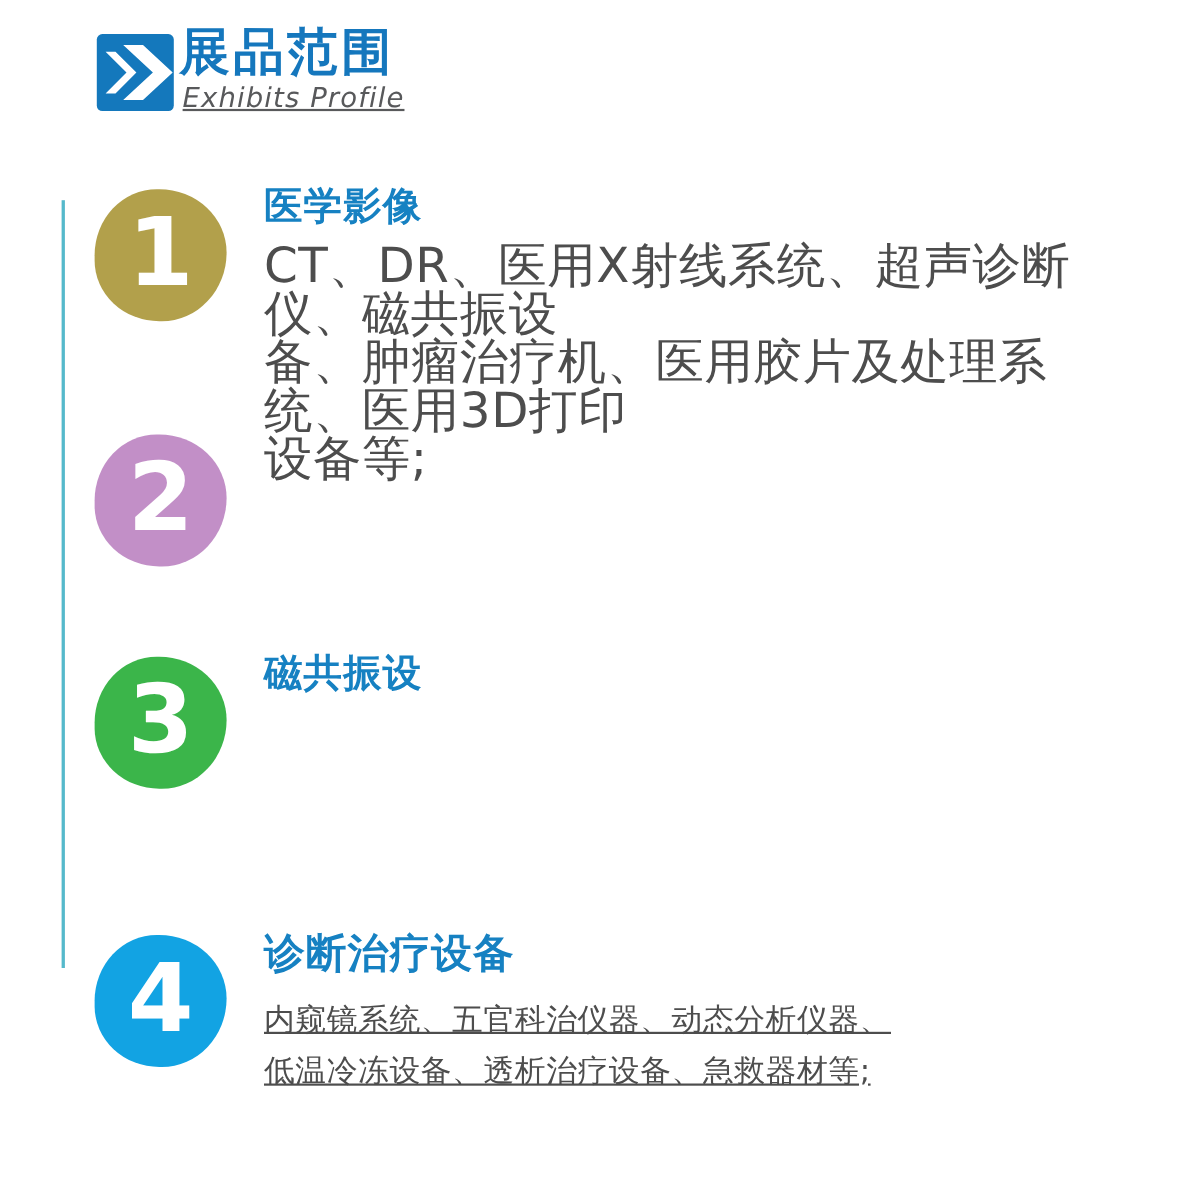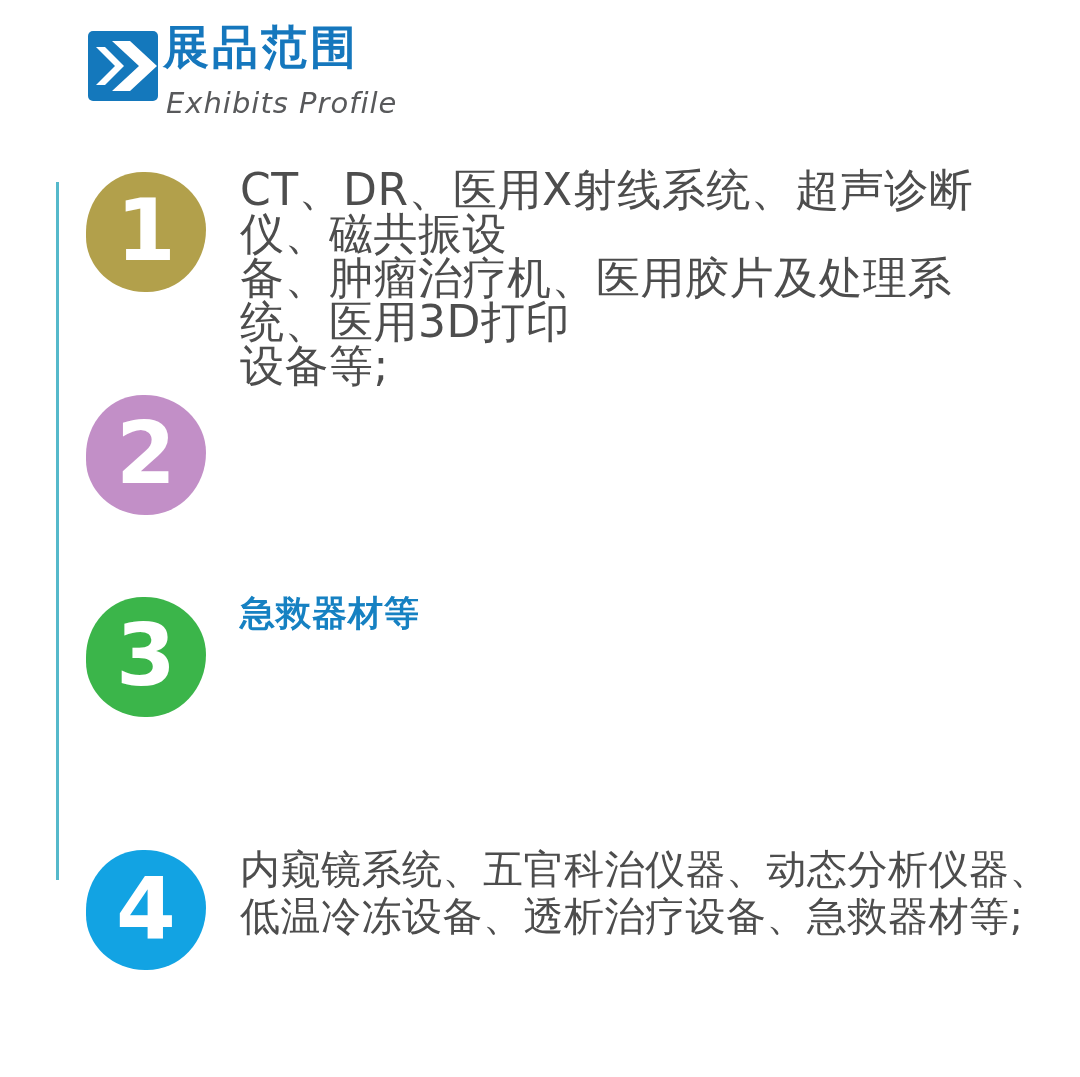--- a/index.html
+++ b/index.html
@@ -29,26 +29,27 @@
     position: absolute;
     left: 163px; top: 22px;
     font-size: 46px;
     font-weight: 800;
     color: #1577bd;
     letter-spacing: 3px;
     line-height: 1.1;
   }
   .header-subtitle {
     position: absolute;
-    left: 166px; top: 86px;
-    font-size: 29px;
+    left: 166px; top: 74px;
+    font-size: 25px;
     font-style: italic;
     font-weight: 500;
     color: #58595b;
     letter-spacing: 1px;
+    text-decoration: underline;
   }
 
   
   .vline {
     position: absolute;
     left: 56px; top: 182px;
     width: 3px; height: 698px;
     background: #55b9cb;
   }
 
@@ -87,21 +88,21 @@
     font-size: 44px;
     color: #4d4d4d;
     line-height: 44px;
     white-space: pre-line;
     letter-spacing: 0.5px;
   }
 
   
   #s4 .content { width: 824px; }
   #s4 .sec-title { font-size: 37px; margin-bottom: 14px; }
-  #s4 .sec-body { font-size: 40px; line-height: 47px; }
+  #s4 .sec-body { font-size: 28px; line-height: 47px; text-decoration: underline; }
 </style>
 </head>
 <body>
 
 <div class="page">
 
   <div class="logo-box">
     <svg viewBox="0 0 70 70" xmlns="http://www.w3.org/2000/svg" aria-hidden="true">
       <polygon points="8,16 27,35 8,54 17,54 36,35 17,16" fill="#ffffff"></polygon>
       <polygon points="24,10 51,35 24,60 42,60 69,35 42,10" fill="#ffffff"></polygon>
@@ -110,46 +111,48 @@
   <div class="header-title">展品范围</div>
   <div class="header-subtitle">Exhibits Profile</div>
 
   <div class="vline"></div>
 
   <div class="section" id="s1">
     <div class="badge" style="background-color: rgb(178, 160, 75);">
       <span class="num">1</span>
     </div>
     <div class="content">
+      <div class="sec-title">医学影像</div>
       <div class="sec-body">CT、DR、医用X射线系统、超声诊断仪、磁共振设
 备、肿瘤治疗机、医用胶片及处理系统、医用3D打印
 设备等;</div>
     </div>
   </div>
 
   <div class="section" id="s2">
     <div class="badge" style="background-color: rgb(194, 143, 199);">
       <span class="num">2</span>
     </div>
     <div class="content">
     </div>
   </div>
 
   <div class="section" id="s3">
     <div class="badge" style="background-color: rgb(59, 181, 74);">
       <span class="num">3</span>
     </div>
     <div class="content">
-      <div class="sec-title">急救器材等</div>
+      <div class="sec-title">磁共振设</div>
     </div>
   </div>
 
   <div class="section" id="s4">
     <div class="badge" style="background-color: rgb(18, 163, 227);">
       <span class="num">4</span>
     </div>
     <div class="content">
+      <div class="sec-title">诊断治疗设备</div>
       <div class="sec-body">内窥镜系统、五官科治仪器、动态分析仪器、
 低温冷冻设备、透析治疗设备、急救器材等;</div>
     </div>
   </div>
 
 </div>
 
 </body></html>

